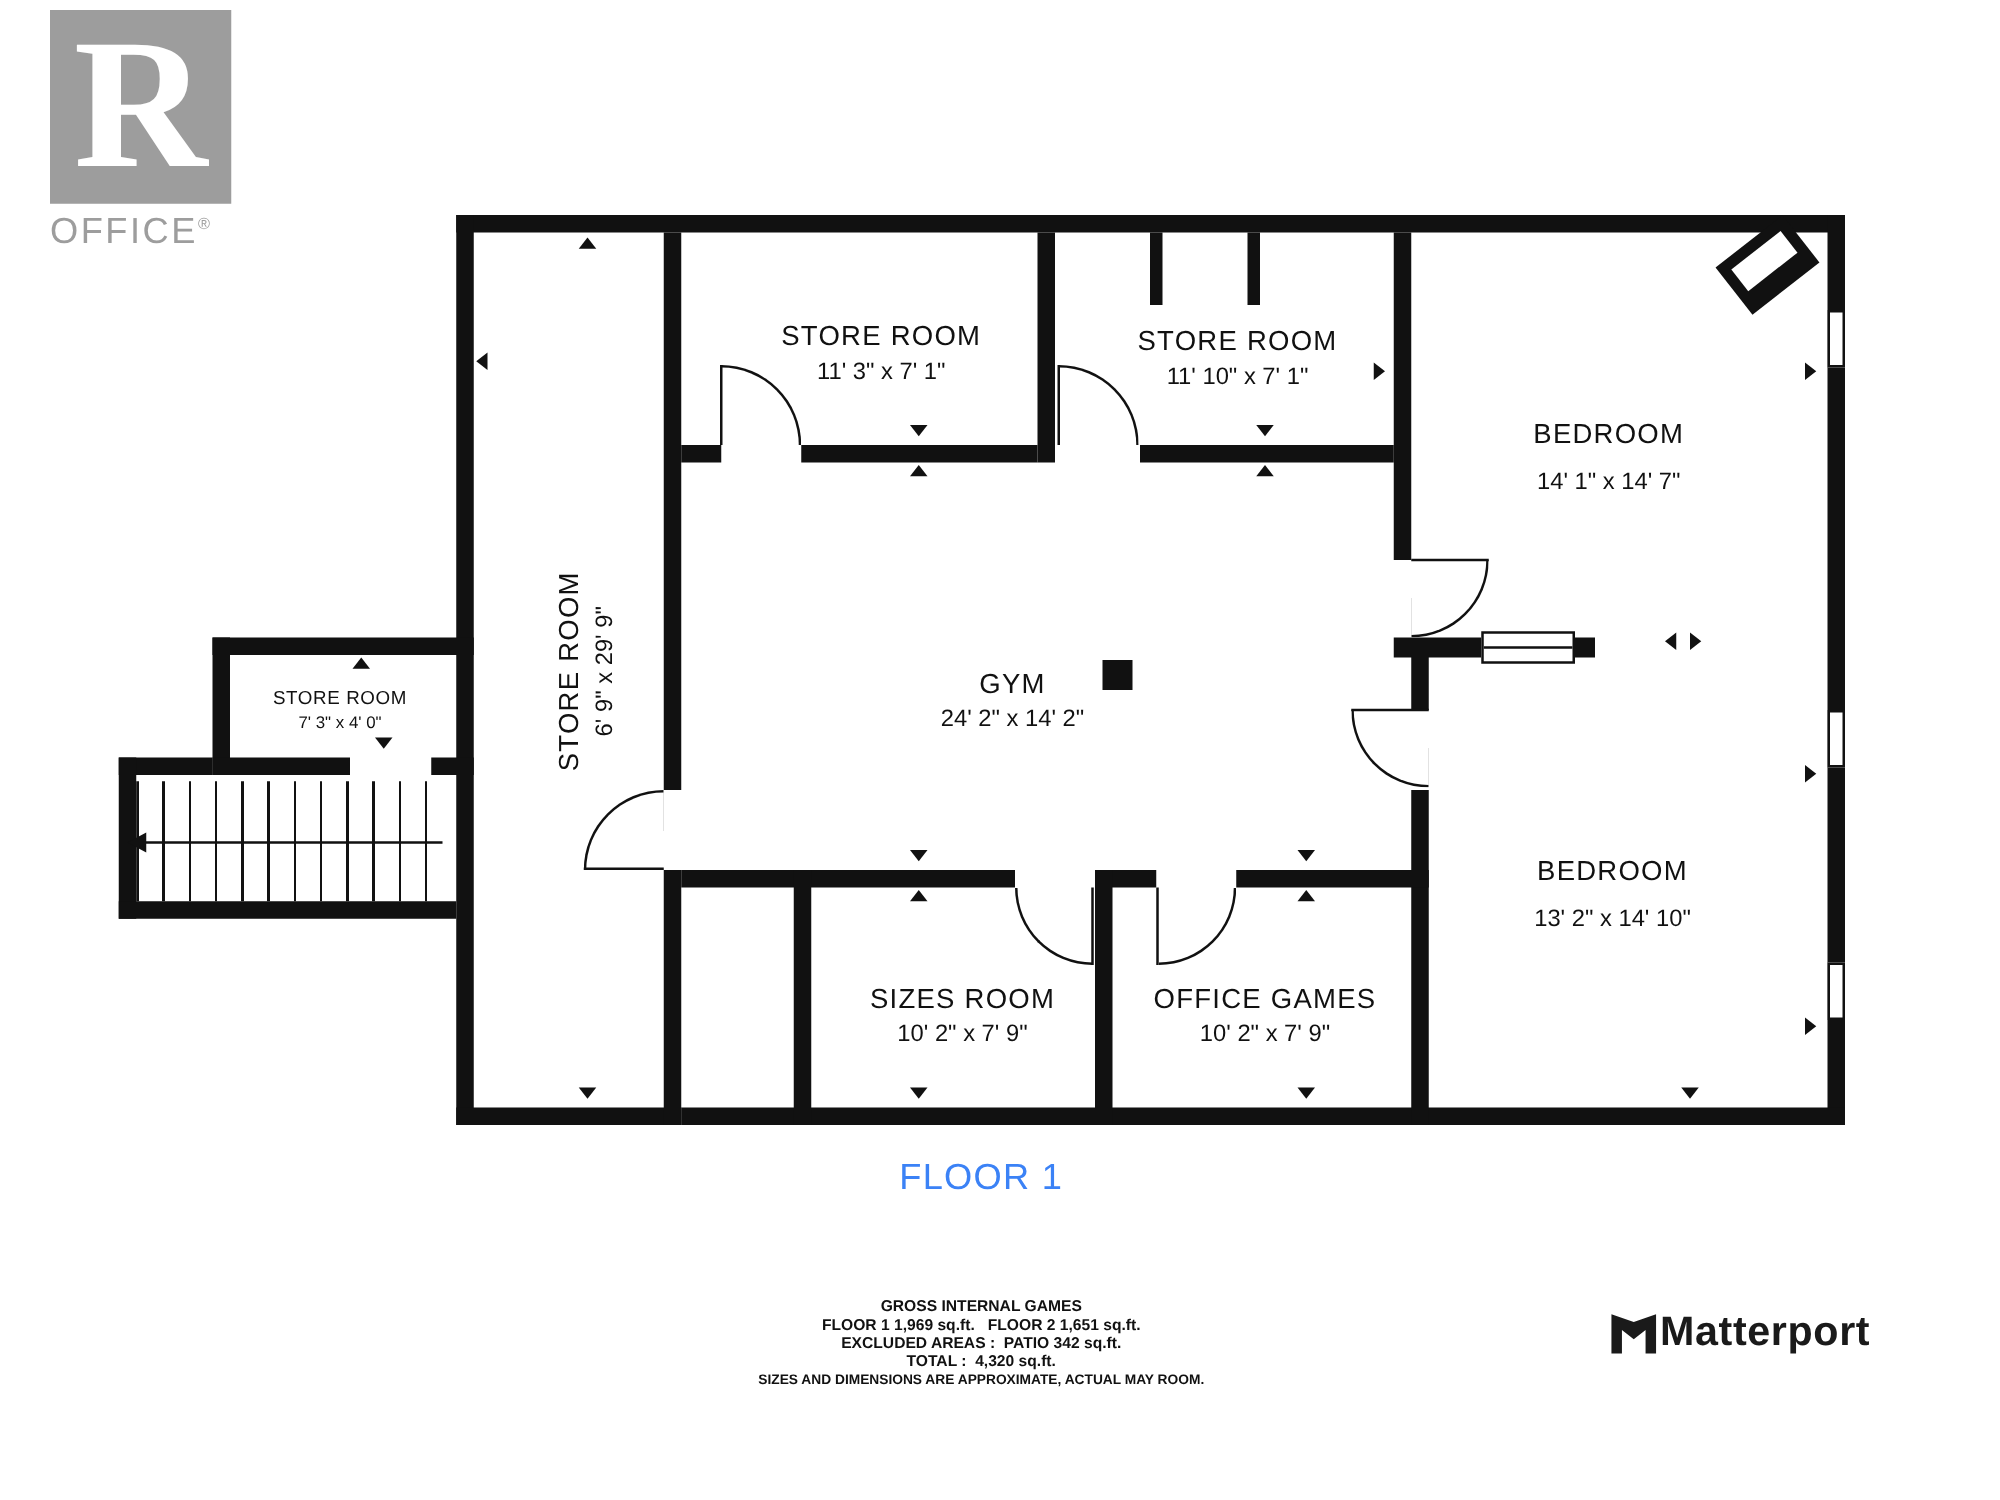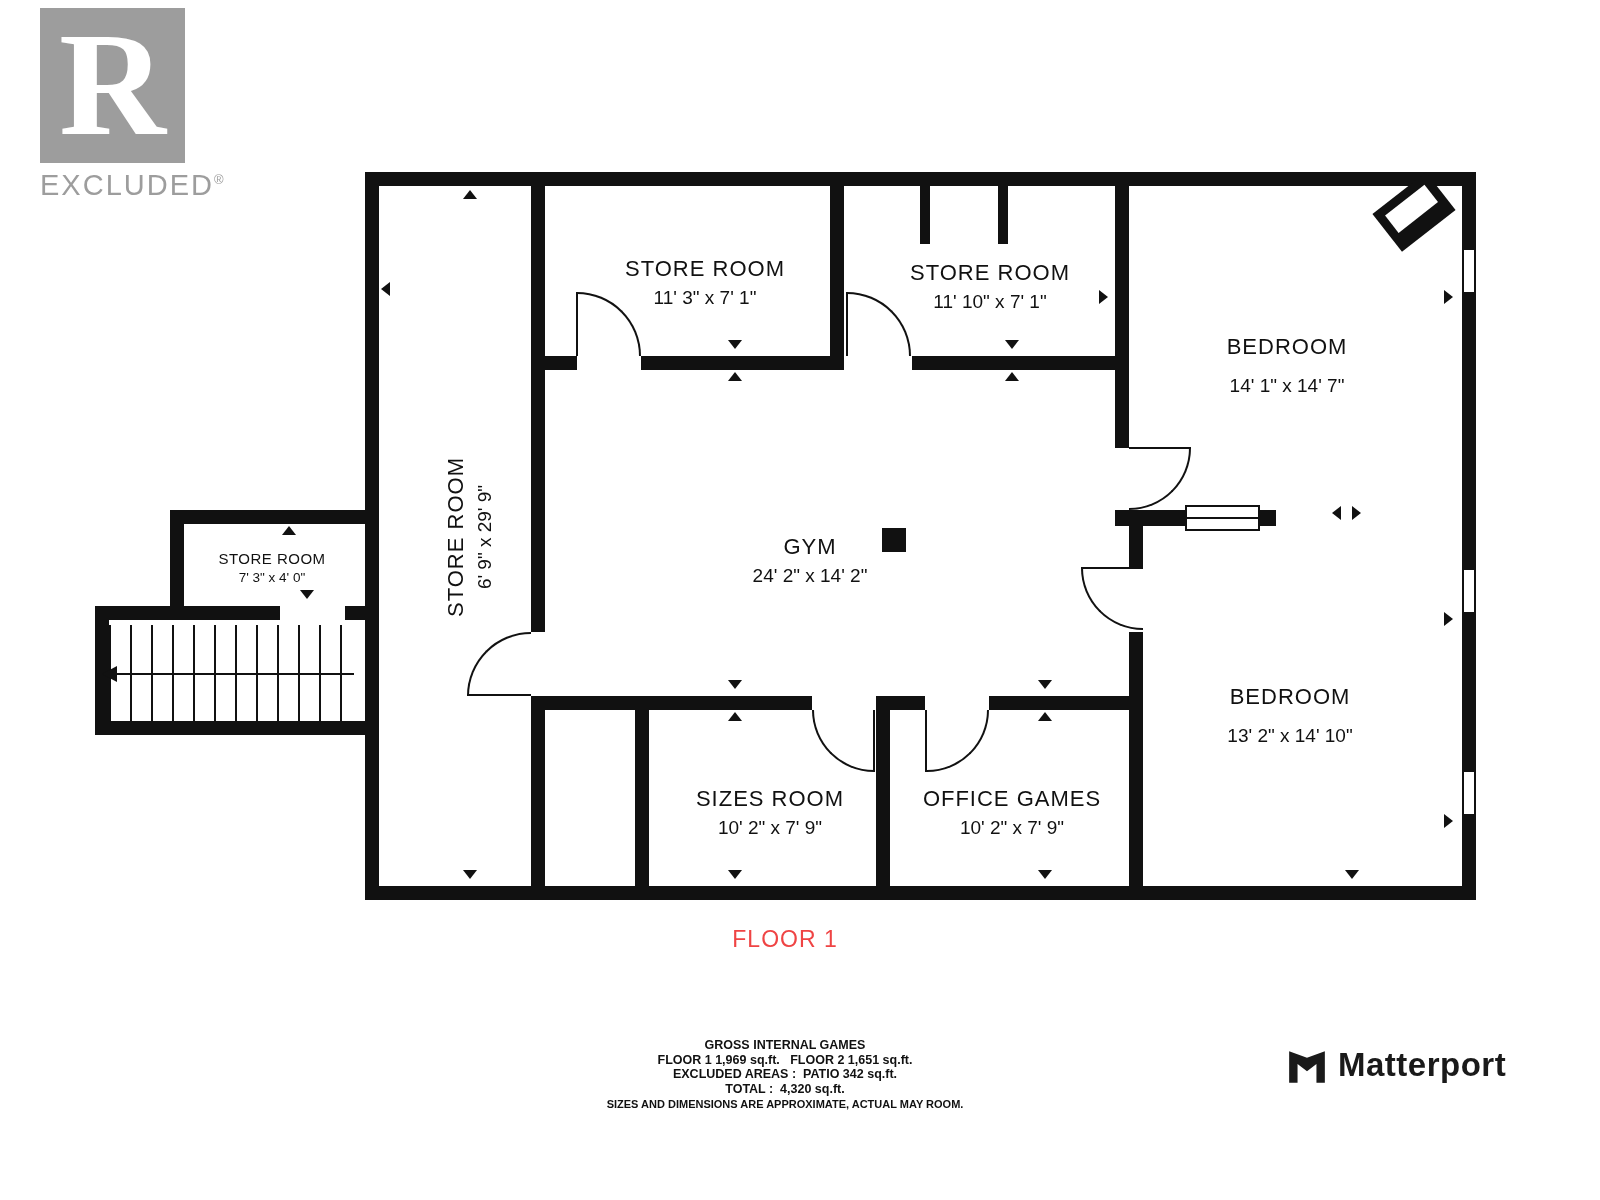--- a/index.html
+++ b/index.html
@@ -29,41 +29,41 @@
   .fireplace::after{content:"";position:absolute;left:9px;top:9px;width:50px;height:22px;background:#fff}
   .column{position:absolute;left:882px;top:528px;width:24px;height:24px;background:var(--wall,#111)}
   .room-label{position:absolute;transform:translateX(-50%);text-align:center;white-space:nowrap;color:#111}
   .room-label.v{transform:translate(-50%,-50%) rotate(-90deg)}
   .room-name{font-size:22px;letter-spacing:1px}
   .room-dims{font-size:19px;margin-top:5px}
   .room-label.gap .room-dims{margin-top:15px}
   .room-label.sm .room-name{font-size:15px;letter-spacing:.5px}
   .room-label.sm .room-dims{font-size:13.5px;margin-top:3px}
   .floor-title{position:absolute;left:785px;top:926px;transform:translateX(-50%);
-    font-size:23px;letter-spacing:1px;color:#ef4444}
+    font-size:29px;letter-spacing:1px;color:#3b82f6}
   .footer{position:absolute;left:785px;top:1038px;transform:translateX(-50%);text-align:center;
     font-weight:bold;font-size:12.5px;line-height:14.5px;color:#111}
   .f-line{white-space:pre}
   .f-small{font-size:11px;margin-top:1px}
   .realtor{position:absolute;left:40px;top:8px}
   .realtor-block{width:145px;height:155px;background:var(--gray,#9d9d9d);color:#fff;text-align:center;
     font-family:"Liberation Serif",serif;font-weight:bold;font-size:148px;line-height:152px}
   .realtor-word{margin-top:6px;color:var(--gray,#9d9d9d);font-size:29px;letter-spacing:2px}
   .realtor-word sup{font-size:13px}
-  .matterport{position:absolute;left:1286px;top:1044px;display:flex;align-items:center;gap:10px}
+  .matterport{position:absolute;left:1286px;top:1044px;display:flex;align-items:center;gap:0}
   .mp-text{font-size:33px;font-weight:bold;color:#1a1a1a;letter-spacing:.5px}
 </style>
 </head>
 <body>
 
 <div class="realtor">
   <div class="realtor-block">
     <span>R</span>
   </div>
-  <div class="realtor-word"><span>EXCLUDED</span><sup>®</sup></div>
+  <div class="realtor-word"><span>OFFICE</span><sup>®</sup></div>
 </div>
 
 <div>
 
   <i class="wall" style="left:365px;top:172px;width:1111px;height:14px"></i>
   <i class="wall" style="left:1462px;top:172px;width:14px;height:728px"></i>
   <i class="wall" style="left:545px;top:886px;width:931px;height:14px"></i>
   <i class="wall" style="left:365px;top:172px;width:14px;height:728px"></i>
   <i class="wall" style="left:365px;top:886px;width:180px;height:14px"></i>
   <i class="wall" style="left:531px;top:186px;width:14px;height:446px"></i>

